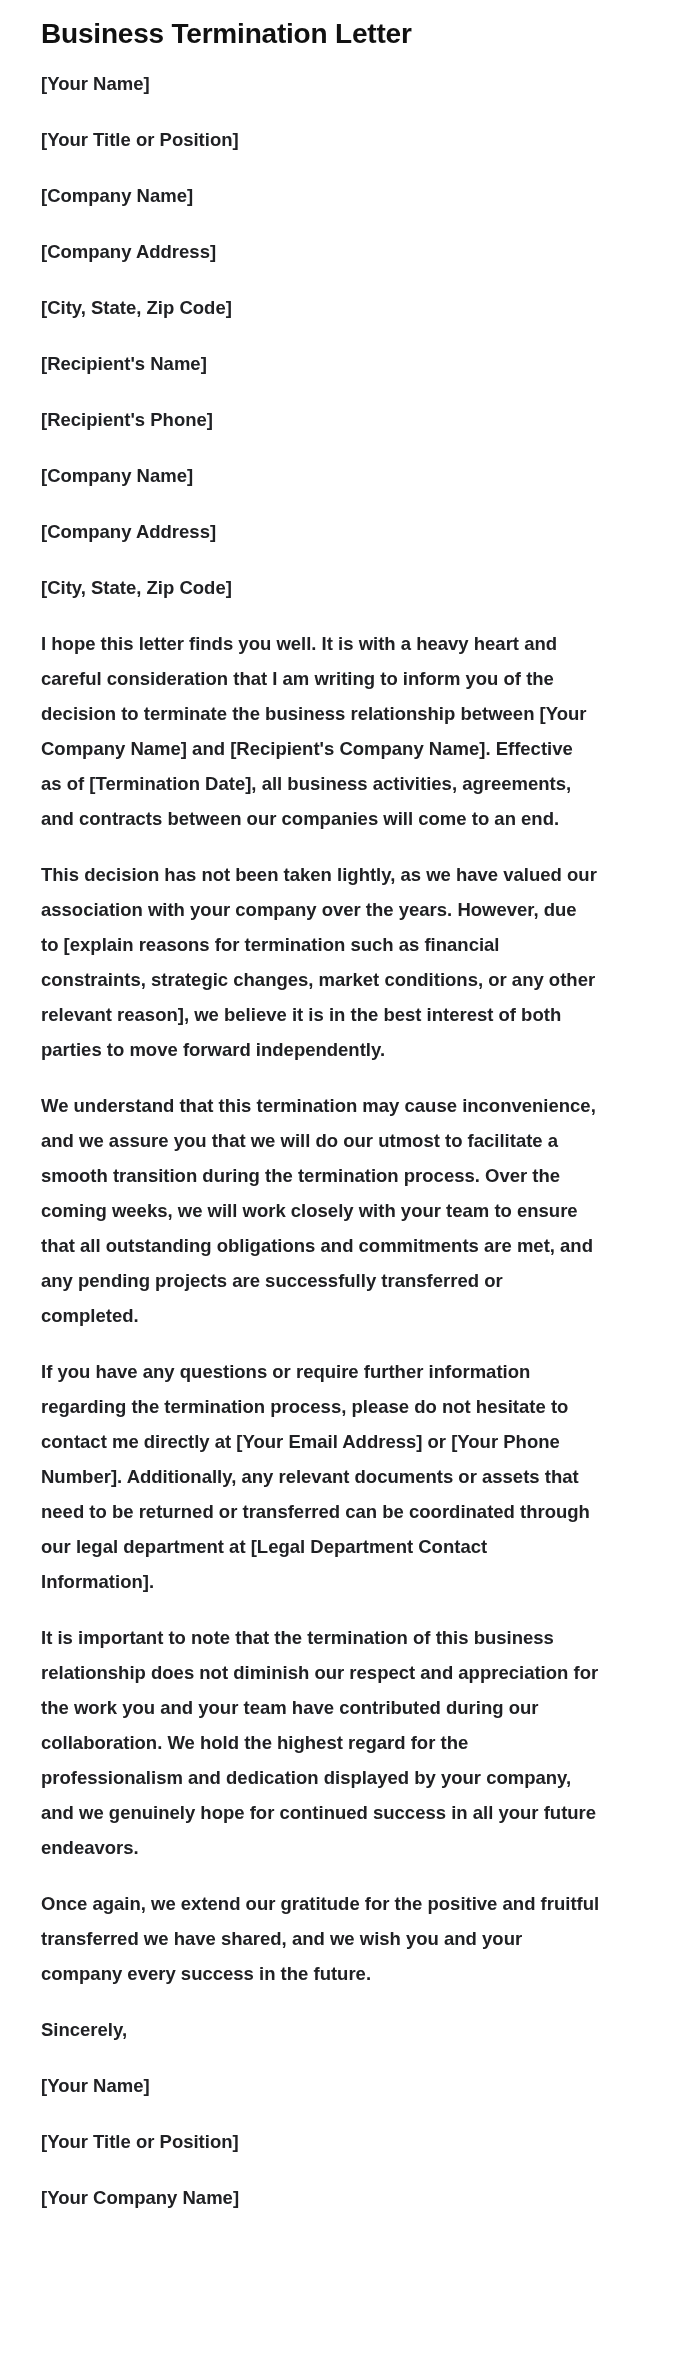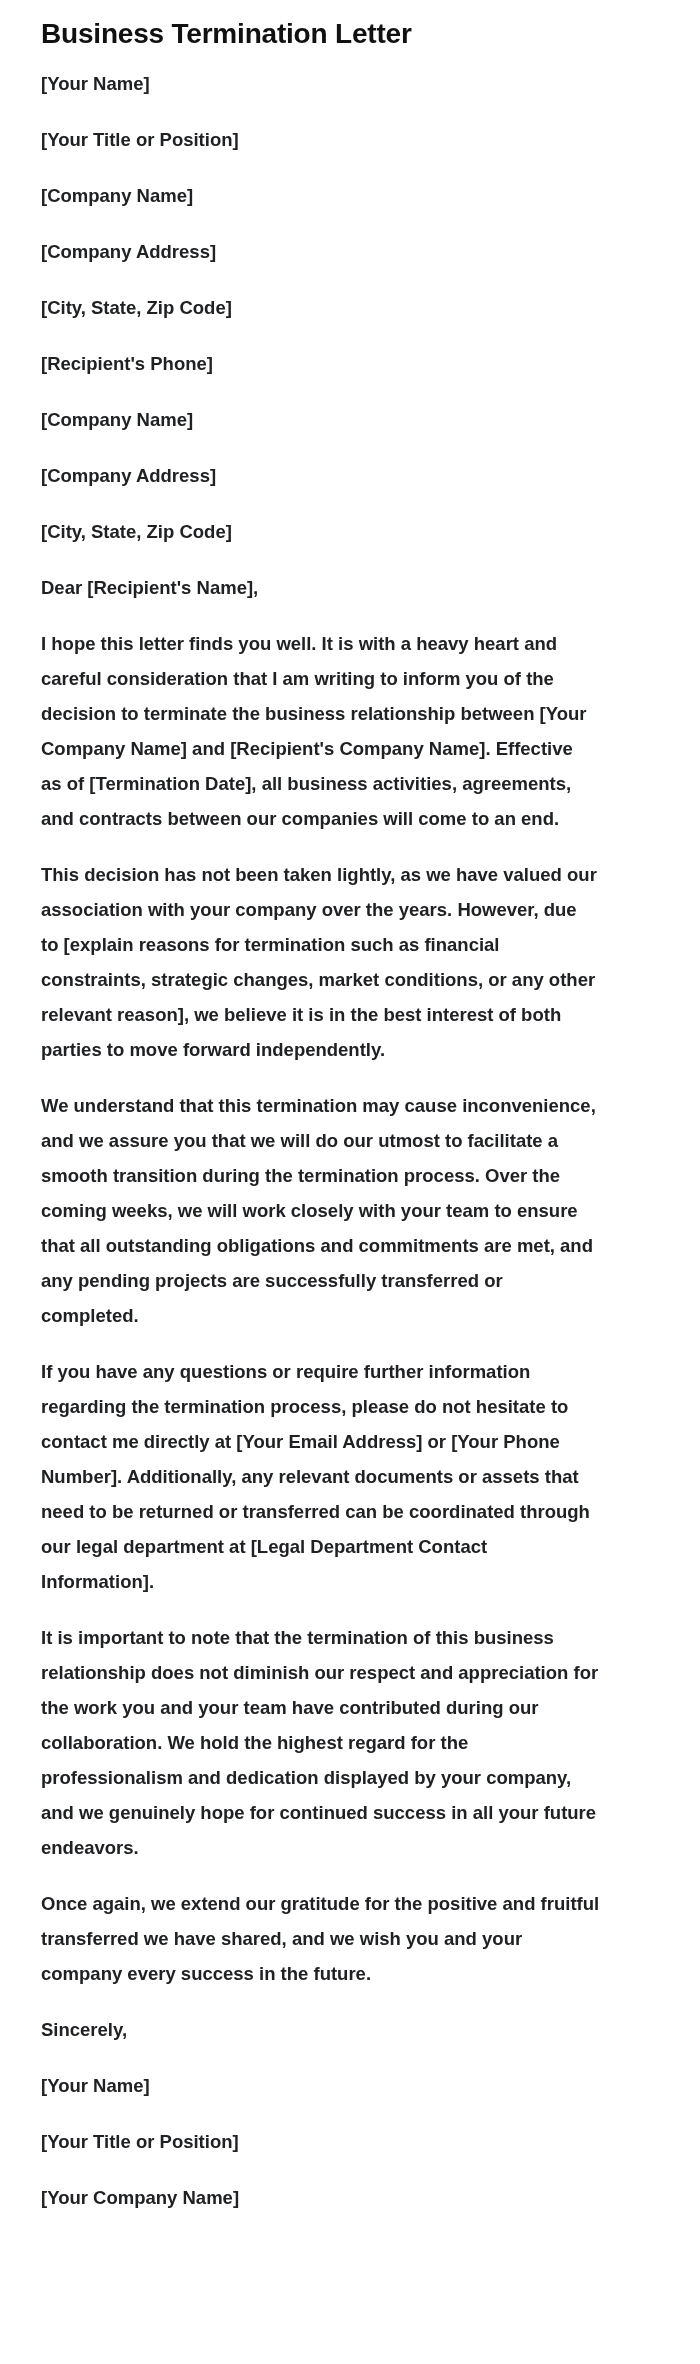--- a/index.html
+++ b/index.html
@@ -44,26 +44,26 @@
 <main class="doc">
   <h1 class="doc-title">Business Termination Letter</h1>
 
   <p class="line">[Your Name]</p>
   <p class="line">[Your Title or Position]</p>
   <p class="line">[Company Name]</p>
   <p class="line">[Company Address]</p>
   <p class="line">[City, State, Zip Code]</p>
 
 
+  <p class="line">[Recipient's Name]</p>
   <p class="line">[Recipient's Phone]</p>
   <p class="line">[Company Name]</p>
   <p class="line">[Company Address]</p>
   <p class="line">[City, State, Zip Code]</p>
 
-  <p class="line">Dear [Recipient's Name],</p>
 
   <p class="para">I hope this letter finds you well. It is with a heavy heart and
 careful consideration that I am writing to inform you of the
 decision to terminate the business relationship between [Your
 Company Name] and [Recipient's Company Name]. Effective
 as of [Termination Date], all business activities, agreements,
 and contracts between our companies will come to an end.</p>
   <p class="para">This decision has not been taken lightly, as we have valued our
 association with your company over the years. However, due
 to [explain reasons for termination such as financial

